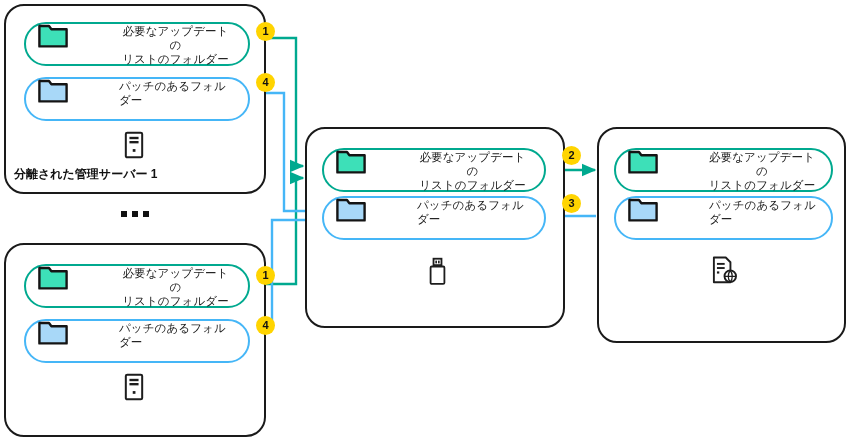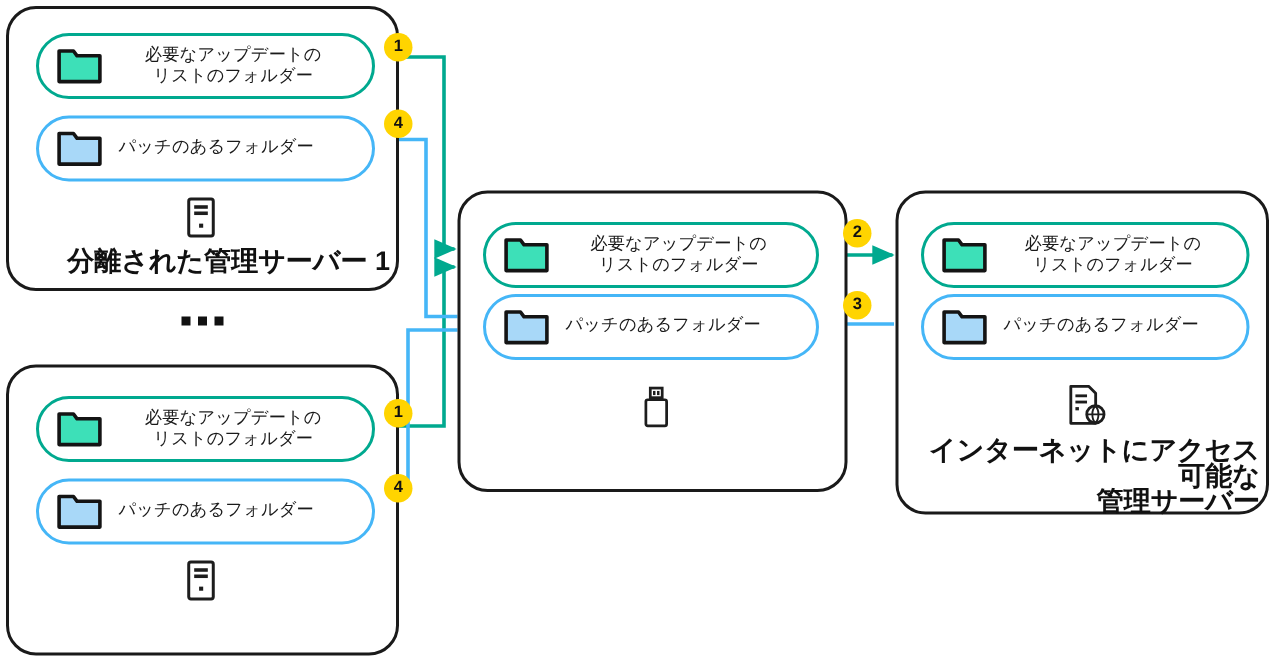--- a/index.html
+++ b/index.html
@@ -25,22 +25,23 @@
     background: #ffffff;
   }
 
   
   .folder-pill {
     position: absolute;
     box-sizing: border-box;
     border-radius: 22px;
     background: #ffffff;
     display: flex;
-    align-items: center;
+    align-items: flex-start;
     padding-left: 12px;
+    gap: 40px;
   }
   .folder-pill.teal  { border: 2px solid #00a98f; }
   .folder-pill.blue  { border: 2px solid #45b6f7; }
 
   .folder-ico {
     flex: 0 0 auto;
     width: 30px;
     height: 24px;
     margin-right: 9px;
   }
@@ -51,34 +52,33 @@
     color: #1a1a1a;
     letter-spacing: 0.1px;
     white-space: pre-line;
     text-align: center;
     flex: 1 1 auto;
     padding-right: 14px;
   }
   .pill-label.left-al {
     text-align: left;
     padding-left: 2px;
-    font-family: Liberation Mono, monospace;
   }
 
   
   .dev-icon {
     position: absolute;
     display: flex;
     align-items: center;
     justify-content: center;
   }
   .group-caption {
     position: absolute;
-    text-align: right;
-    font-size: 18px;
+    text-align: left;
+    font-size: 12px;
     font-weight: bold;
     line-height: 17px;
     color: #111111;
     white-space: pre-line;
   }
 
   
   .ellipsis {
     position: absolute;
     display: flex;
@@ -274,22 +274,20 @@
         <path d="M3.2,1.6 L16.4,1.6 L21.6,6.8 L21.6,29 L3.2,29 Z" fill="none" stroke="#1d1d1d" stroke-width="2.1" stroke-linejoin="round"></path>
         <rect x="6.6" y="7.6" width="8.6" height="2.1" fill="#1d1d1d"></rect>
         <rect x="6.6" y="12.2" width="8.6" height="2.1" fill="#1d1d1d"></rect>
         <rect x="6.6" y="17.0" width="2.6" height="2.4" fill="#1d1d1d"></rect>
         <circle cx="21.4" cy="22.4" r="6.4" fill="#ffffff" stroke="#1d1d1d" stroke-width="2.1"></circle>
         <path d="M15.4,22.4 L27.4,22.4 M21.4,16.2 C18.4,19.0 18.4,25.8 21.4,28.6
                  M21.4,16.2 C24.4,19.0 24.4,25.8 21.4,28.6" fill="none" stroke="#1d1d1d" stroke-width="1.4"></path>
       </svg>
     </div>
 
-    <div class="group-caption" style="left:8px; top:163px; width:233px;">インターネットにアクセス可能な
-管理サーバー</div>
   </div>
 
   <div class="badge" style="left:256px; top:22px;">1</div>
 
   <div class="badge" style="left:256px; top:73px;">4</div>
 
   <div class="badge" style="left:256px; top:266px;">1</div>
 
   <div class="badge" style="left:256px; top:316px;">4</div>
 

